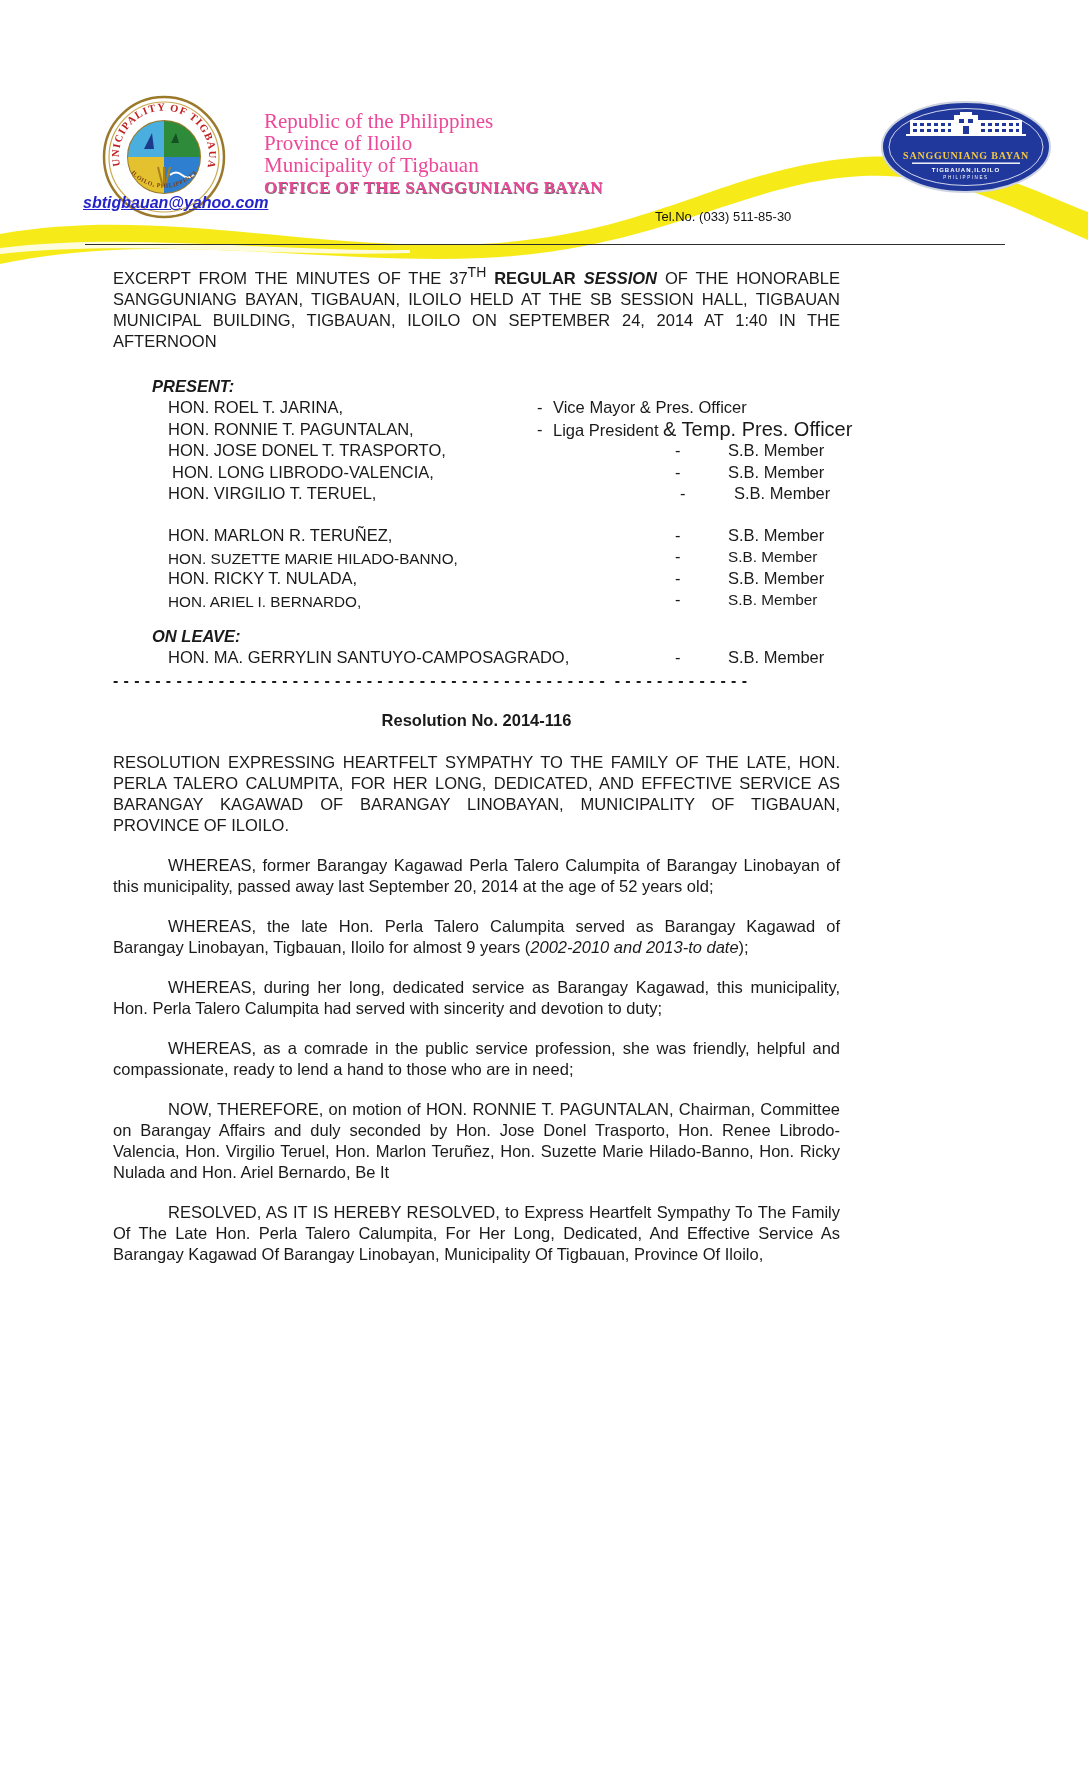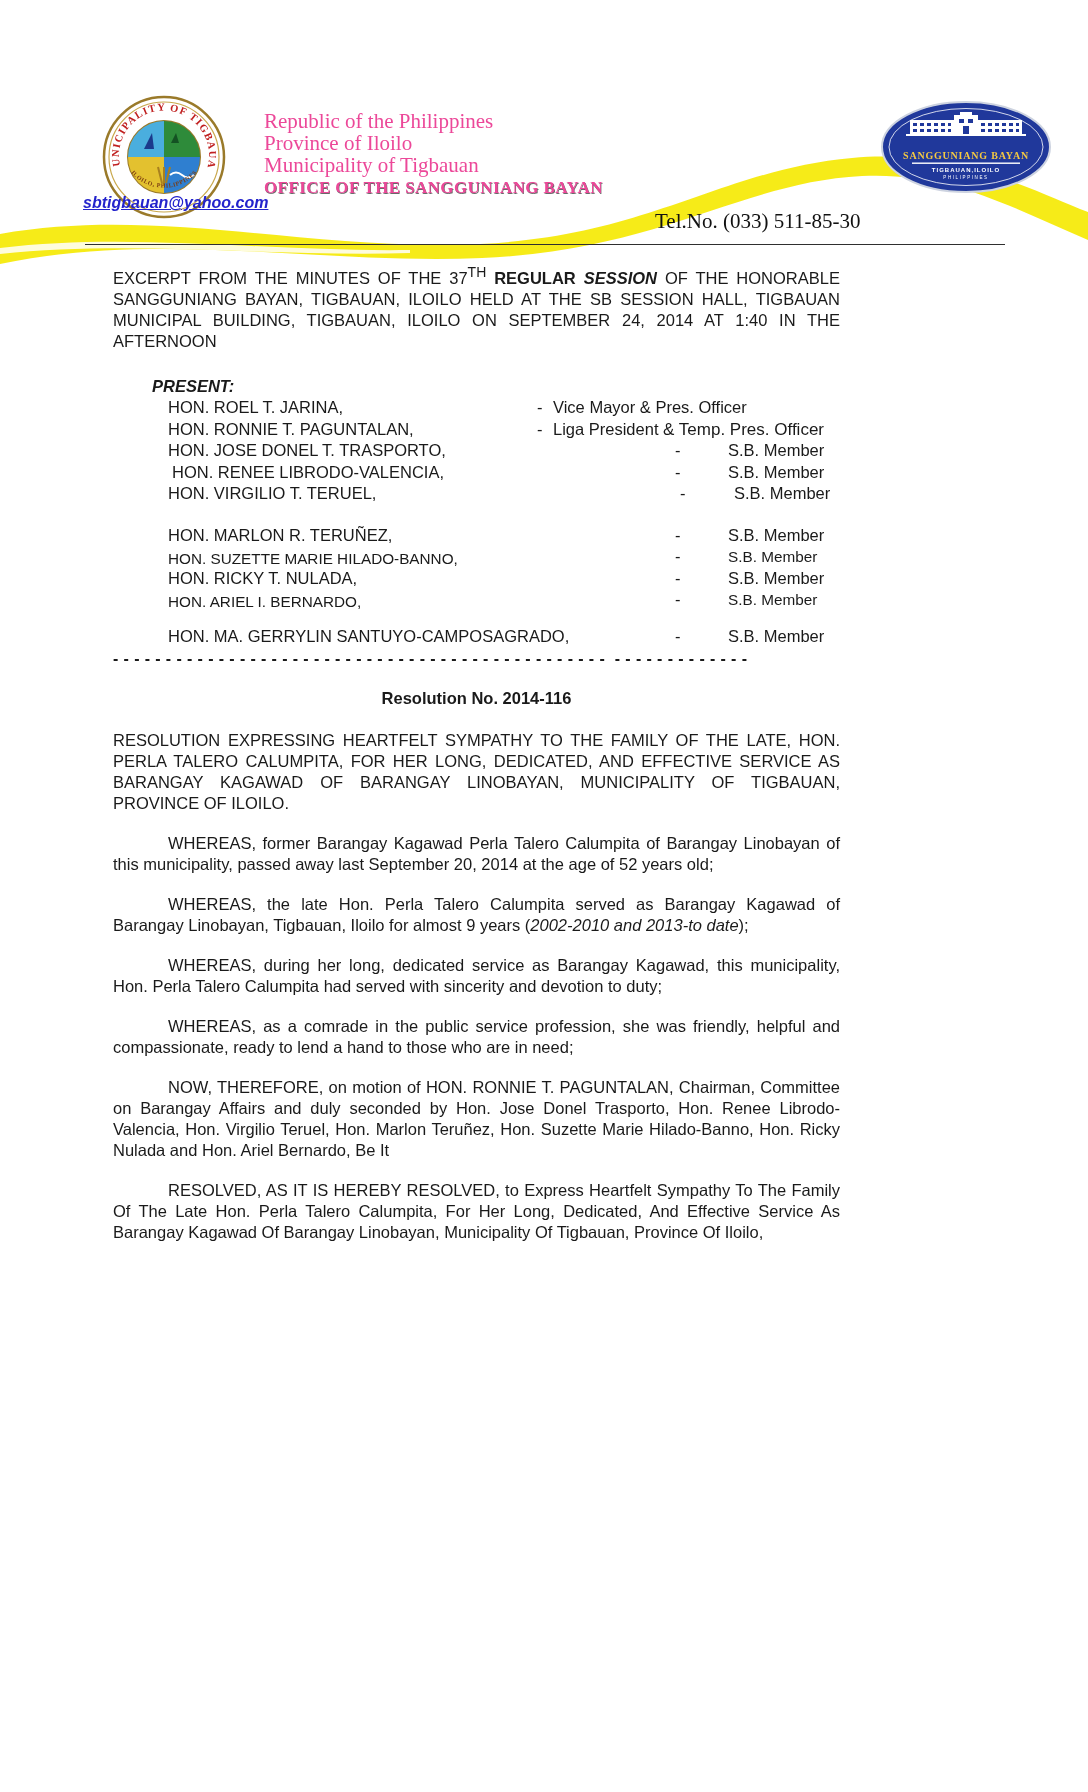--- a/index.html
+++ b/index.html
@@ -9,42 +9,42 @@
   .swoosh{position:absolute;top:0;left:0;z-index:1;}
   .seal-left{position:absolute;left:100px;top:93px;z-index:3;}
   .seal-right{position:absolute;left:880px;top:100px;z-index:3;}
   .hgroup{position:absolute;left:248px;top:110px;z-index:2;
           font-family:Liberation Serif, serif;font-size:21px;line-height:22px;color:#ec4899;margin-left:16px;}
   .hgroup .office{font-weight:700;font-size:17px;letter-spacing:.4px;margin-top:1px;
           text-shadow:.6px .6px 0 #6a6a6a;}
   .email{position:absolute;left:83px;top:194px;z-index:4;color:#2323cc;
          font-style:italic;font-weight:700;font-size:16px;text-decoration:underline;}
   .tel{position:absolute;left:655px;top:209px;z-index:4;
-       font-family:Liberation Serif, serif;font-size:21px;color:#111;}
+       font-family:Liberation Sans, sans-serif;font-size:13px;color:#111;}
   .rule{position:absolute;left:85px;top:244px;width:920px;border-top:1.8px solid #2f2f2f;z-index:4;}
   .doc-body{position:absolute;left:113px;top:262px;width:727px;z-index:2;
             font-size:16.5px;line-height:21px;}
   .para{text-align:justify;margin:0 0 19px 0;}
   .para.indent{text-indent:55px;}
   .sup{font-size:14px;vertical-align:super;}
   .b{font-weight:700;}
   .bi{font-weight:700;font-style:italic;}
   .i{font-style:italic;}
   .sec-label{font-weight:700;font-style:italic;margin:2px 0 0 39px;line-height:21.5px;}
   .prow{position:relative;height:21.5px;}
   .prow.gap-before{margin-top:20px;}
   .pname{position:absolute;left:55px;white-space:nowrap;}
   .pname.sm{font-size:15.3px;top:2px;}
   .pdash{position:absolute;white-space:nowrap;}
   .ptitle{position:absolute;white-space:nowrap;}
   .off .pdash{left:424px;}
   .off .ptitle{left:440px;}
   .mem .pdash{left:562px;}
   .mem .ptitle{left:615px;text-align:right;}
-  .small-inline{font-size:17px;margin-top:36px;}
+  .small-inline{font-size:20px;margin-top:36px;}
   .dashline{white-space:pre;font-weight:700;font-size:16px;letter-spacing:.4px;
             margin:1px 0 19px 0;overflow:hidden;}
   .res-no{text-align:center;font-weight:700;margin:0 0 21px 0;}
   .onleave-block{margin-top:15px;}
 </style>
 </head>
 <body>
 
 <div class="letterhead">
 
@@ -151,21 +151,21 @@
     <span class="pname">HON. RONNIE T. PAGUNTALAN,</span>
     <span class="pdash">-</span>
     <span class="ptitle"><span>Liga President </span><span class="small-inline">&amp; Temp. Pres. Officer</span></span>
   </div>
   <div class="prow mem">
     <span class="pname">HON. JOSE DONEL T. TRASPORTO,</span>
     <span class="pdash">-</span>
     <span class="ptitle"><span>S.B. Member</span></span>
   </div>
   <div class="prow mem">
-    <span class="pname" style="left:59px;">HON. RENEE LIBRODO-VALENCIA,</span>
+    <span class="pname" style="left:59px;">HON. LONG LIBRODO-VALENCIA,</span>
     <span class="pdash">-</span>
     <span class="ptitle"><span>S.B. Member</span></span>
   </div>
   <div class="prow mem">
     <span class="pname">HON. VIRGILIO T. TERUEL,</span>
     <span class="pdash" style="left:567px;">-</span>
     <span class="ptitle" style="left:621px;"><span>S.B. Member</span></span>
   </div>
 
   <div class="prow mem gap-before">
@@ -183,20 +183,21 @@
     <span class="pdash">-</span>
     <span class="ptitle"><span>S.B. Member</span></span>
   </div>
   <div class="prow mem">
     <span class="pname sm">HON. ARIEL I. BERNARDO,</span>
     <span class="pdash">-</span>
     <span class="ptitle" style="font-size:15.3px;"><span>S.B. Member</span></span>
   </div>
 
   <div class="onleave-block">
+    <div class="sec-label">ON LEAVE:</div>
     <div class="prow mem">
       <span class="pname">HON. MA. GERRYLIN SANTUYO-CAMPOSAGRADO,</span>
       <span class="pdash">-</span>
       <span class="ptitle"><span>S.B. Member</span></span>
     </div>
   </div>
 
   <div class="dashline">- - - - - - - - - - - - - - - - - - - - - - - - - - - - - - - - - - - - - - - - - - - - - - -  - - - - - - - - - - - - -</div>
 
   <div class="res-no">Resolution No. 2014-116</div>

